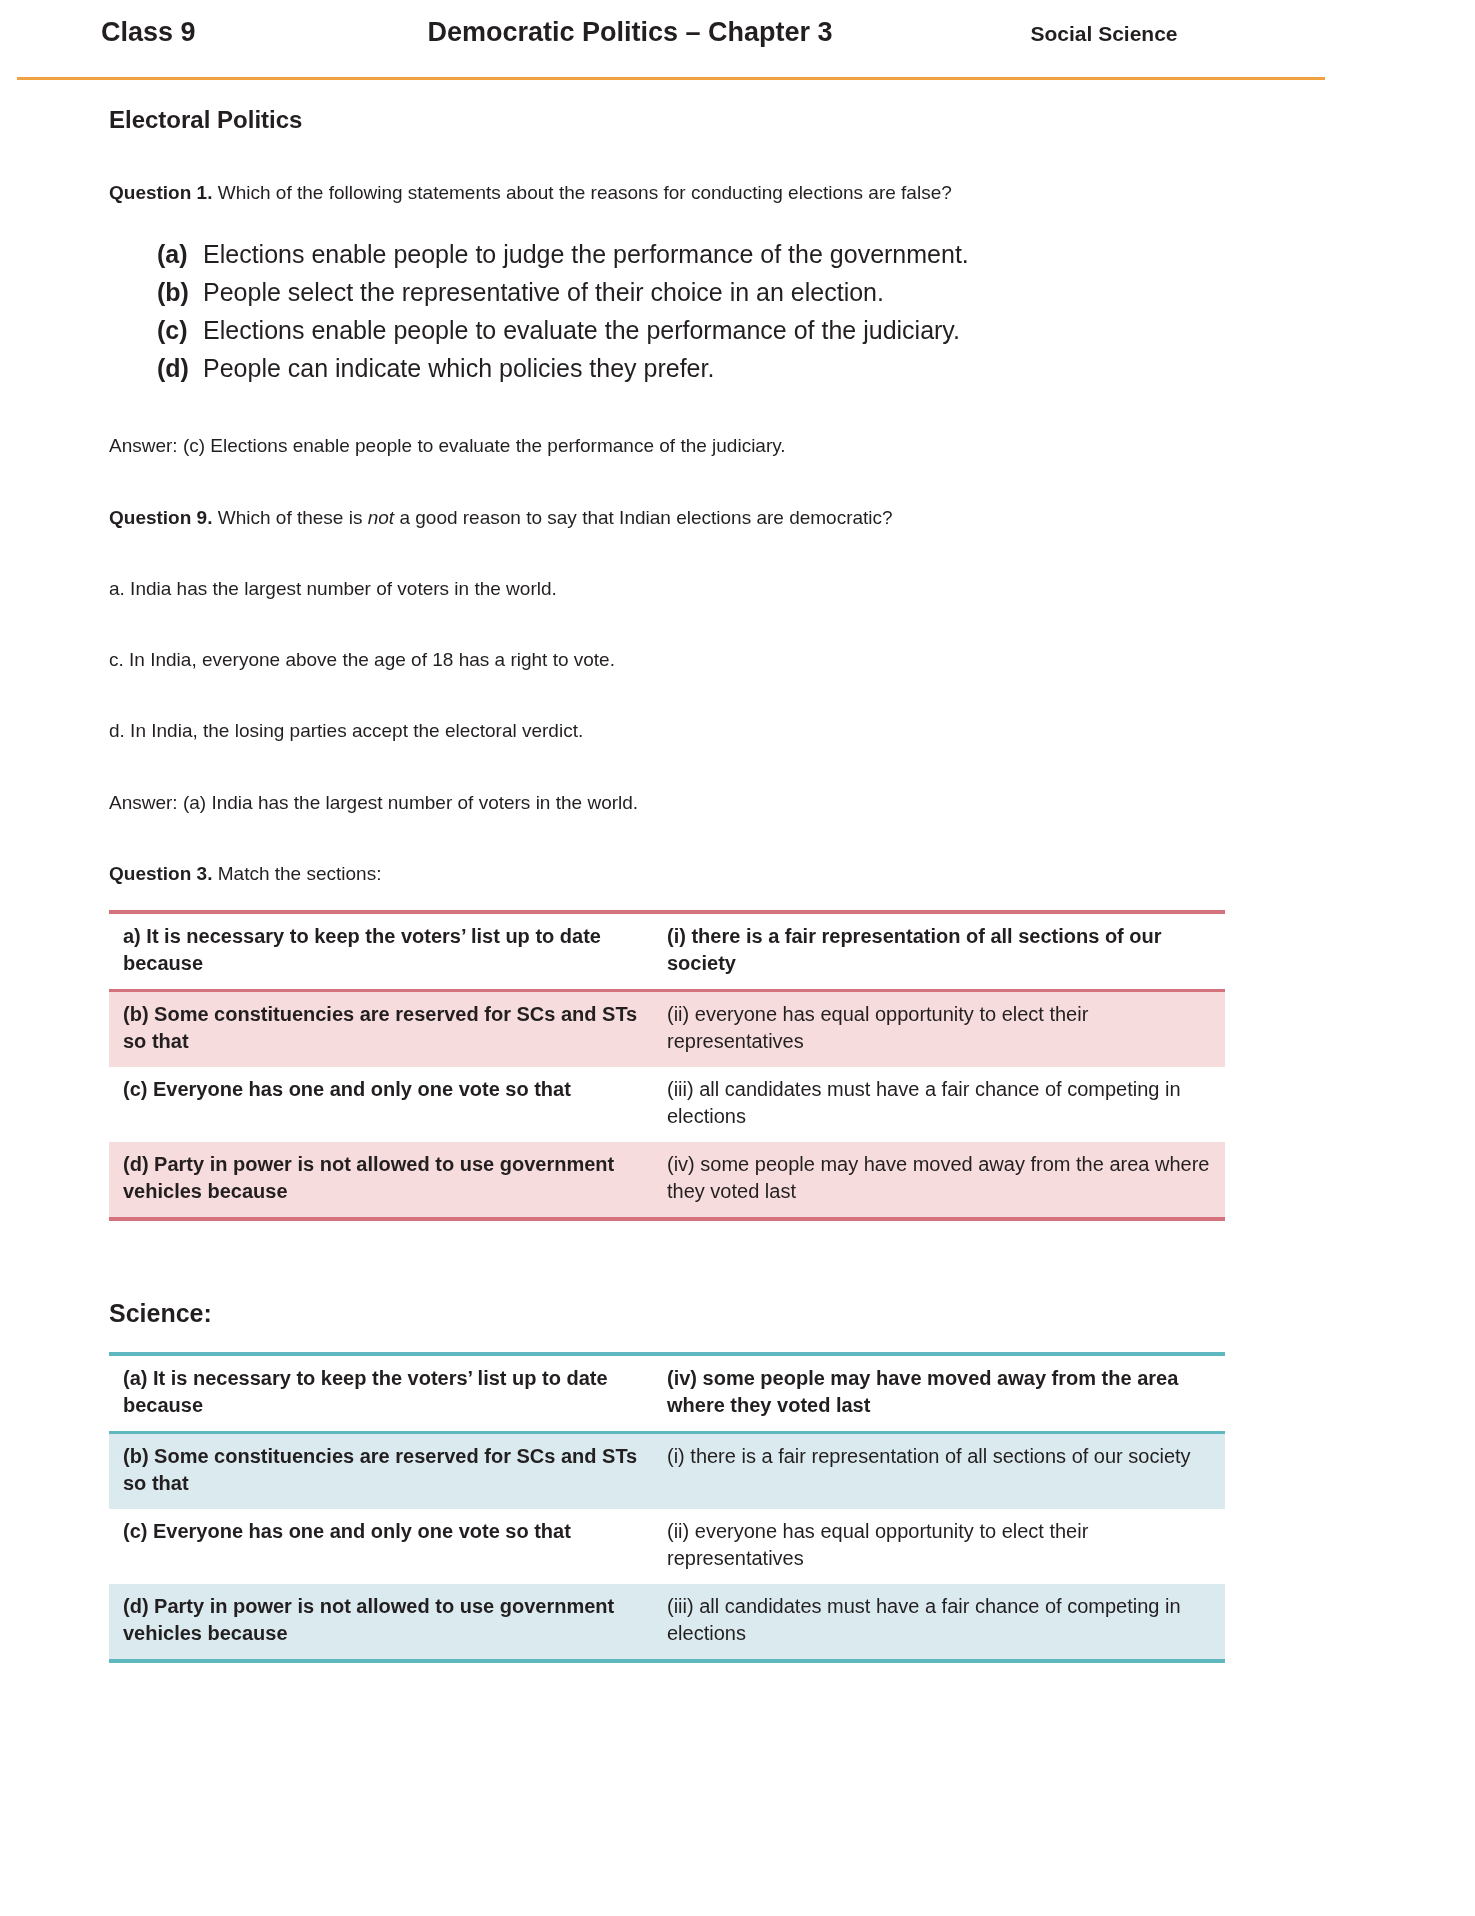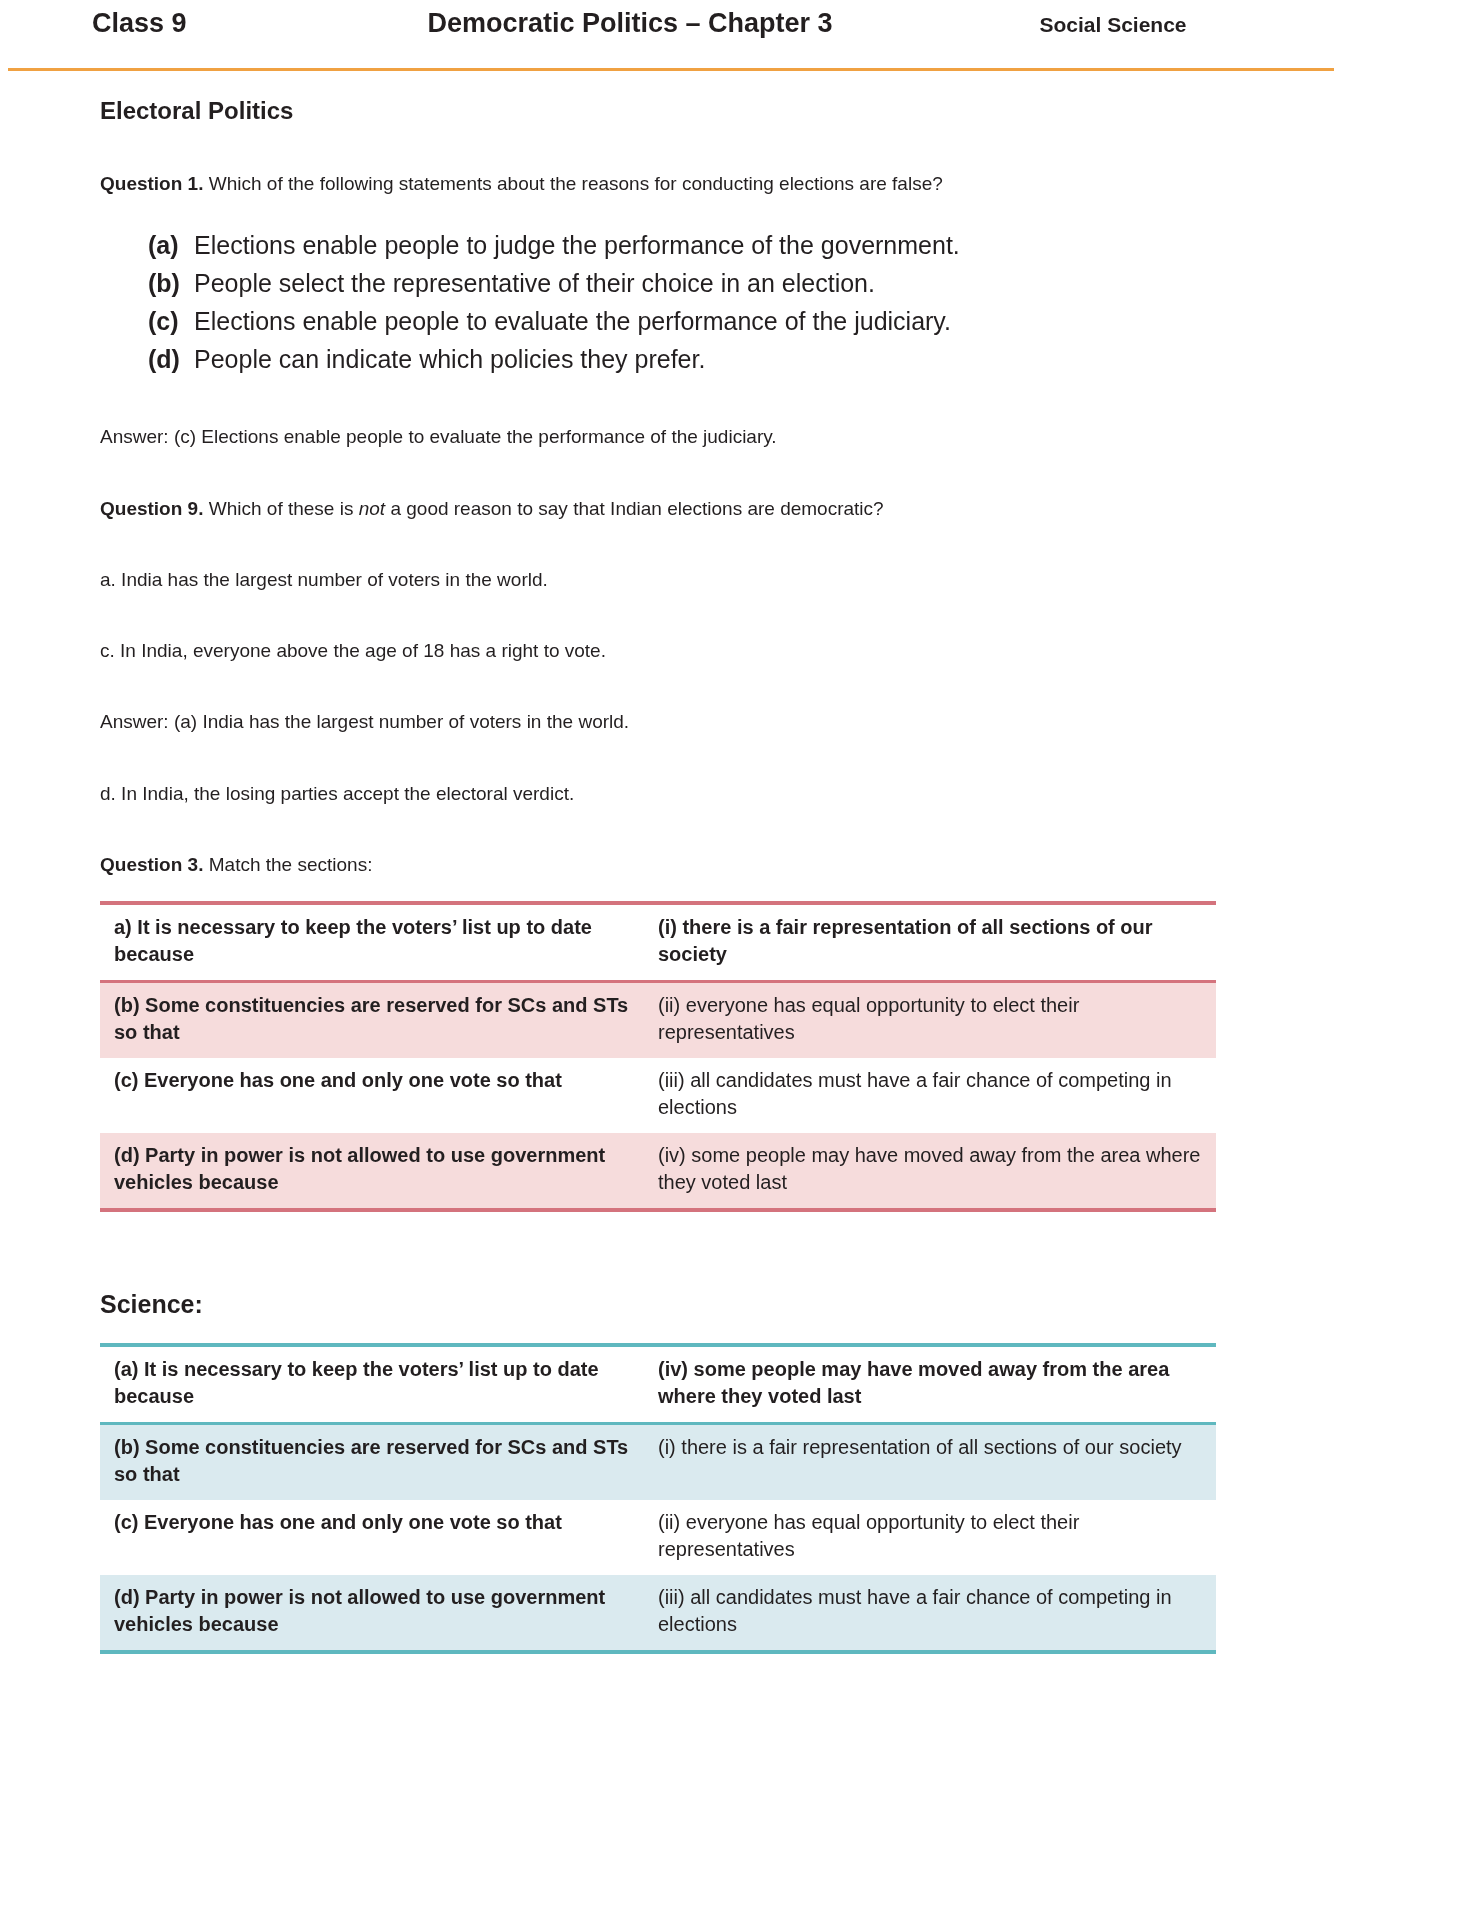--- a/index.html
+++ b/index.html
@@ -13,21 +13,21 @@
     font-family: "Liberation Sans", sans-serif;
     color: #231f20;
     overflow: hidden;
     position: relative;
   }
   .page {
     width: 1342px;
     height: 1916px;
     position: relative;
     box-sizing: border-box;
-    padding: 8px;
+    padding: 17px;
   }
 
   
   .doc-header {
     display: flex;
     align-items: baseline;
     padding: 0 56px;
     height: 56px;
     box-sizing: border-box;
   }
@@ -175,23 +175,23 @@
 
     <p class="block">Answer: (c) Elections enable people to evaluate the performance of the judiciary.</p>
 
     <p class="block">
       <span class="qlabel">Question 9.</span>
       <span>Which of these is </span><span class="ital">not</span><span> a good reason to say that Indian elections are democratic?</span>
     </p>
 
     <p class="block">a. India has the largest number of voters in the world.</p>
     <p class="block">c. In India, everyone above the age of 18 has a right to vote.</p>
+    <p class="block">d. In India, the losing parties accept the electoral verdict.</p>
+
     <p class="block">Answer: (a) India has the largest number of voters in the world.</p>
-
-    <p class="block">d. In India, the losing parties accept the electoral verdict.</p>
 
     <p class="block">
       <span class="qlabel">Question 3.</span>
       <span>Match the sections:</span>
     </p>
 
     <table class="match pink">
       <tbody>
         <tr class="r1 bord">
           <td class="c1">a) It is necessary to keep the voters’ list up to date because</td>

